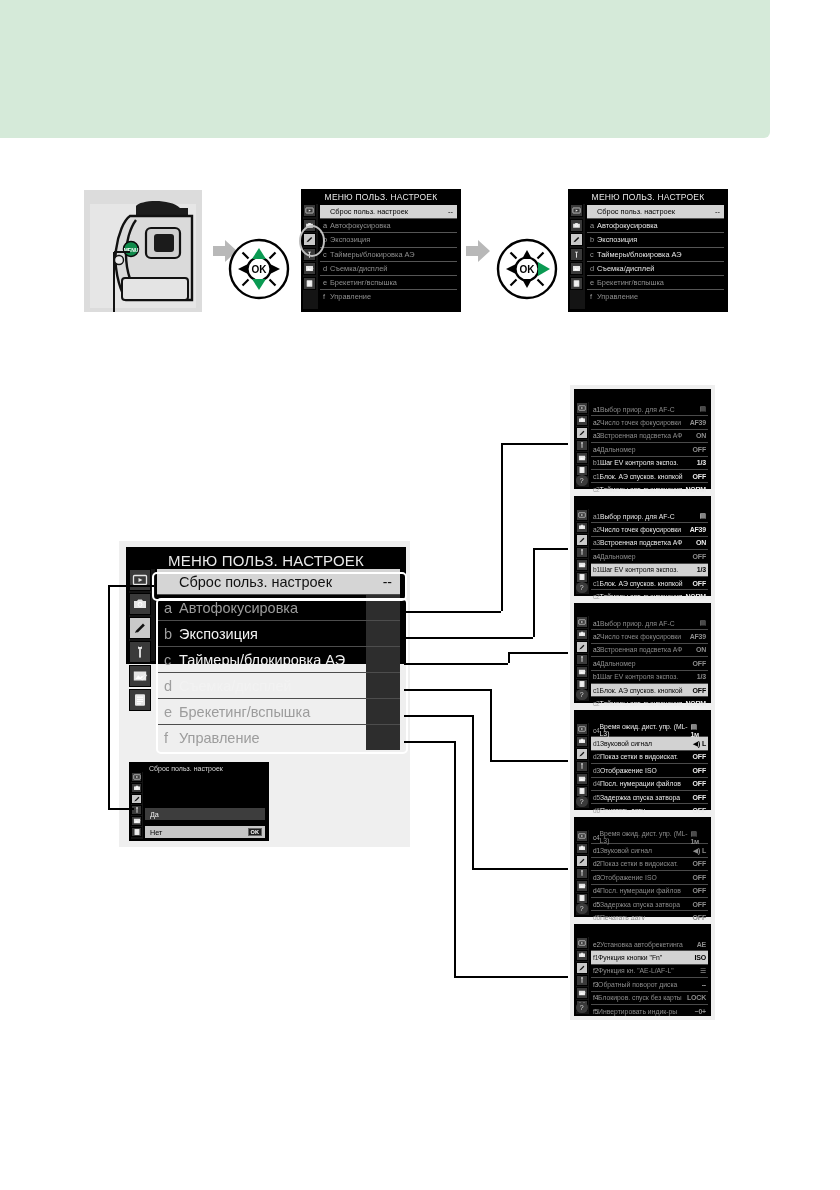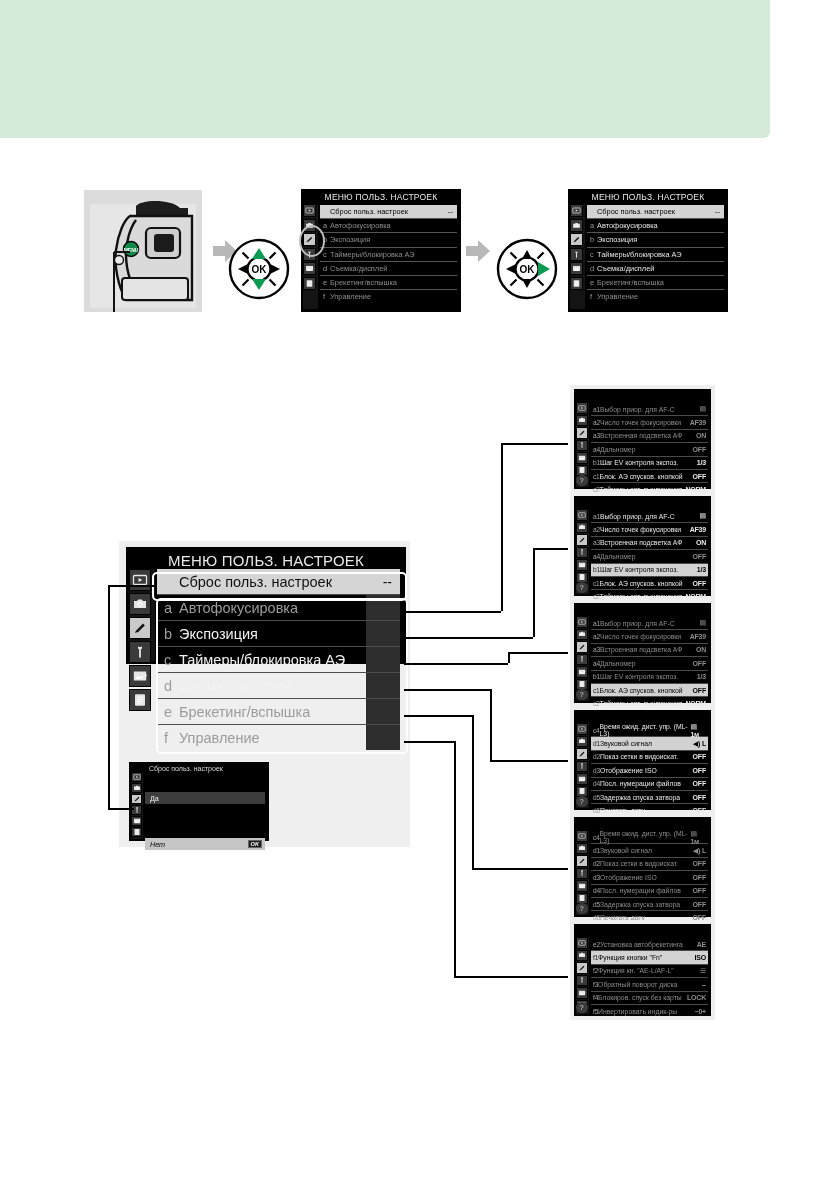--- a/index.html
+++ b/index.html
@@ -537,24 +537,24 @@
             <g stroke="#fff" stroke-width="1">
               <path d="M5 5.2h6"></path>
               <path d="M5 7.4h6"></path>
               <path d="M5 9.6h6"></path>
               <path d="M5 11.8h4"></path>
             </g>
           </svg>
         </span>
       </div>
     </div>
-  <div class="opt dark" style="top:30px;">
+  <div class="opt dark" style="top:46px;">
     <span>Да</span>
   </div>
-  <div class="opt light" style="top:76px;font-style:italic;">
+  <div class="opt light" style="top:64px;">
     <span>Нет</span>
     <span class="okbadge">OK</span>
   </div>
 </div>
 
 <div id="panel-stack">
     <div class="panel-wrap" style="top: 385px; height: 108px;">
       <div class="lcd-p">
         <div class="lcd-title">a  Автофокусировка</div>
         <div class="srail prail">

